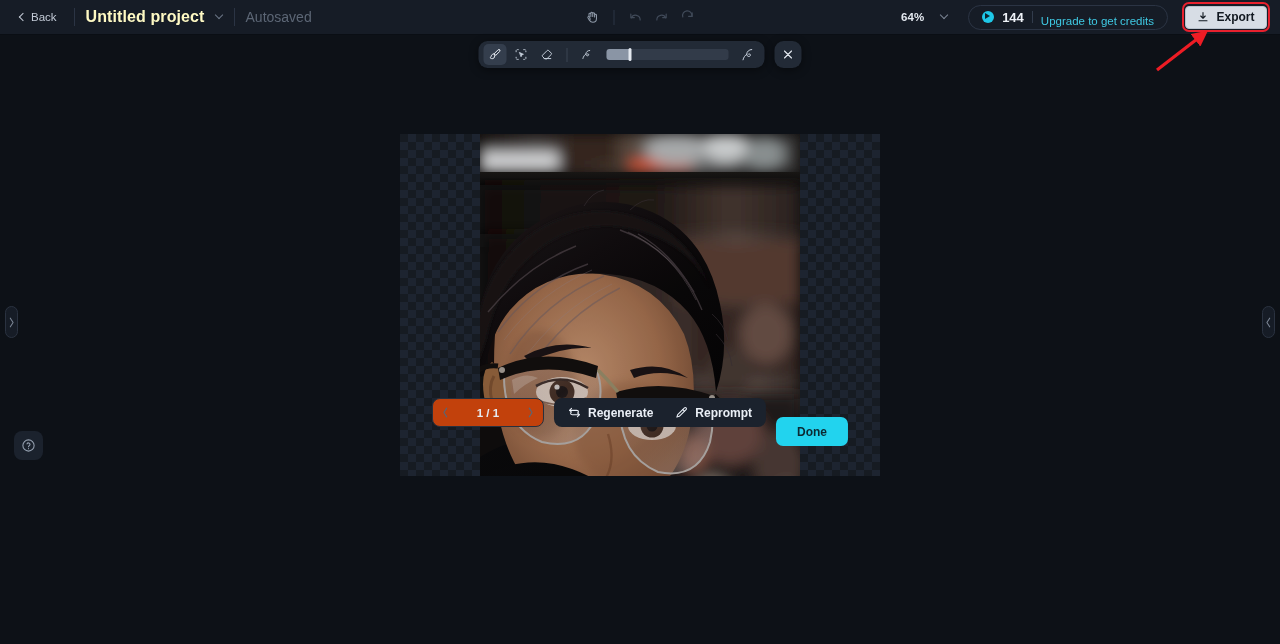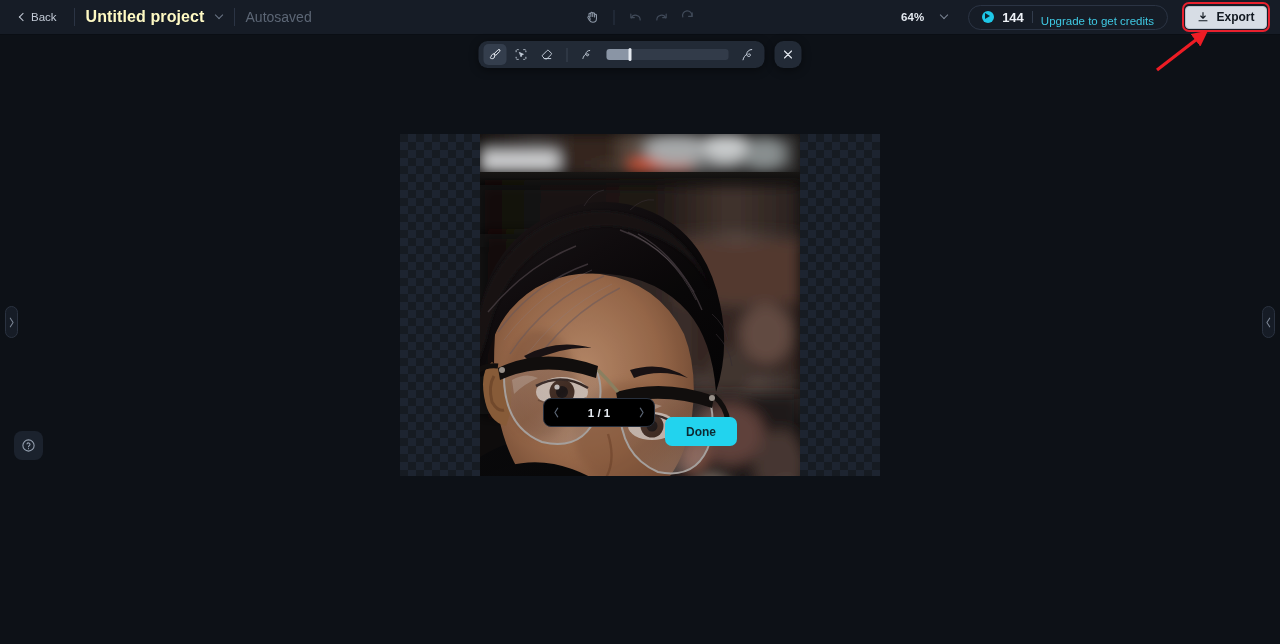--- a/index.html
+++ b/index.html
@@ -139,21 +139,21 @@
   .side-handle.left { left: 5px; }
   .side-handle.right { right: 5px; }
 
   
   .bottom-row {
     position: absolute; bottom: 30px; left: 50%; transform: translateX(-50%);
     display: flex; align-items: center; gap: 10px;
   }
   .pager {
     display: flex; align-items: center;
-    background: #000000; border: 1px solid #28303d; border-radius: 8px;
+    background: #c2410c; border: 1px solid #28303d; border-radius: 8px;
     height: 29px; width: 112px; justify-content: space-between; padding: 0 9px;
   }
   .pager-arrow { color: #5b6574; display: flex; align-items: center; cursor: pointer; }
   .pager-label { color: #e6ebf2; font-size: 11.5px; font-weight: bold; }
   .act-group {
     display: flex; align-items: center; gap: 4px;
     background: #1b222d; border-radius: 8px; height: 29px; padding: 0 5px;
   }
   .act-btn {
     display: flex; align-items: center; gap: 7px;
@@ -515,20 +515,38 @@
         </svg>
       </span>
       <span class="pager-label">1 / 1</span>
       <span class="pager-arrow">
         <svg width="7" height="11" viewBox="0 0 8 14" fill="none" stroke="currentColor" stroke-width="1.5" stroke-linecap="round" stroke-linejoin="round">
           <path d="M2.5 1.5L6 7l-3.5 5.5"></path>
         </svg>
       </span>
     </div>
 
+    <div class="act-group">
+      <div class="act-btn">
+        <svg width="13" height="13" viewBox="0 0 24 24" fill="none" stroke="currentColor" stroke-width="2" stroke-linecap="round" stroke-linejoin="round">
+          <path d="M3 8h13a3.5 3.5 0 013.5 3.5"></path>
+            <path d="M6.5 4.5L3 8l3.5 3.5"></path>
+          <path d="M21 16H8a3.5 3.5 0 01-3.5-3.5"></path>
+            <path d="M17.5 19.5L21 16l-3.5-3.5"></path>
+        </svg>
+        <span>Regenerate</span>
+      </div>
+      <div class="act-btn">
+        <svg width="13" height="13" viewBox="0 0 24 24" fill="none" stroke="currentColor" stroke-width="2" stroke-linecap="round" stroke-linejoin="round">
+          <path d="M17.5 3.5a2.1 2.1 0 013 3L8 19l-4.5 1.5L5 16z"></path>
+          <path d="M14.5 6.5l3 3"></path>
+        </svg>
+        <span>Reprompt</span>
+      </div>
+    </div>
 
     <div class="done-btn" style="background: rgb(34, 211, 238); margin-top: 38px;">
       <span>Done</span>
     </div>
   </div>
 
   <div class="help-btn">
     <svg width="15" height="15" viewBox="0 0 24 24" fill="none" stroke="currentColor" stroke-width="1.7" stroke-linecap="round" stroke-linejoin="round">
       <circle cx="12" cy="12" r="9"></circle>
       <path d="M9.6 9.4a2.5 2.5 0 014.8.8c0 1.7-2.4 2.1-2.4 3.6"></path>

